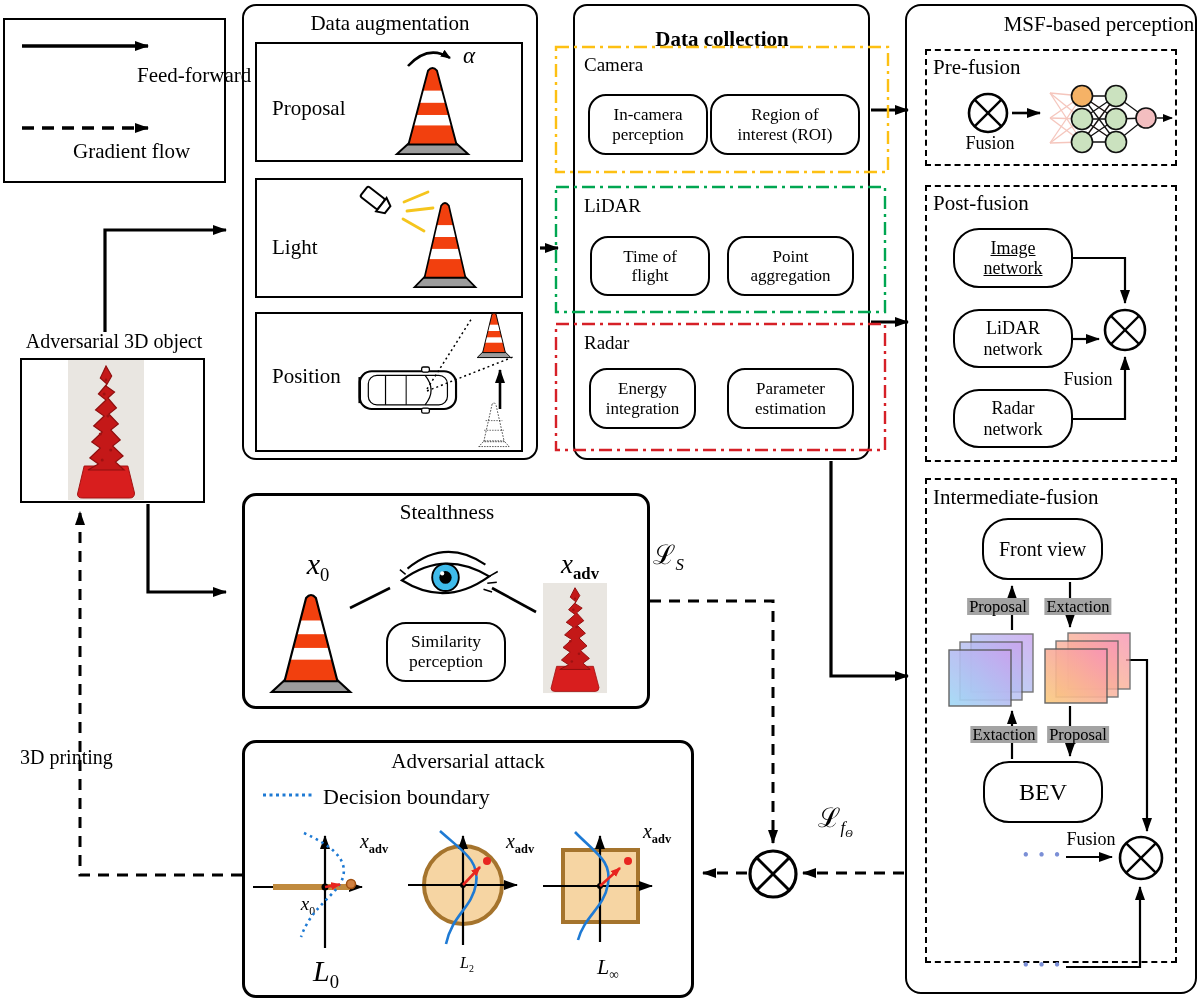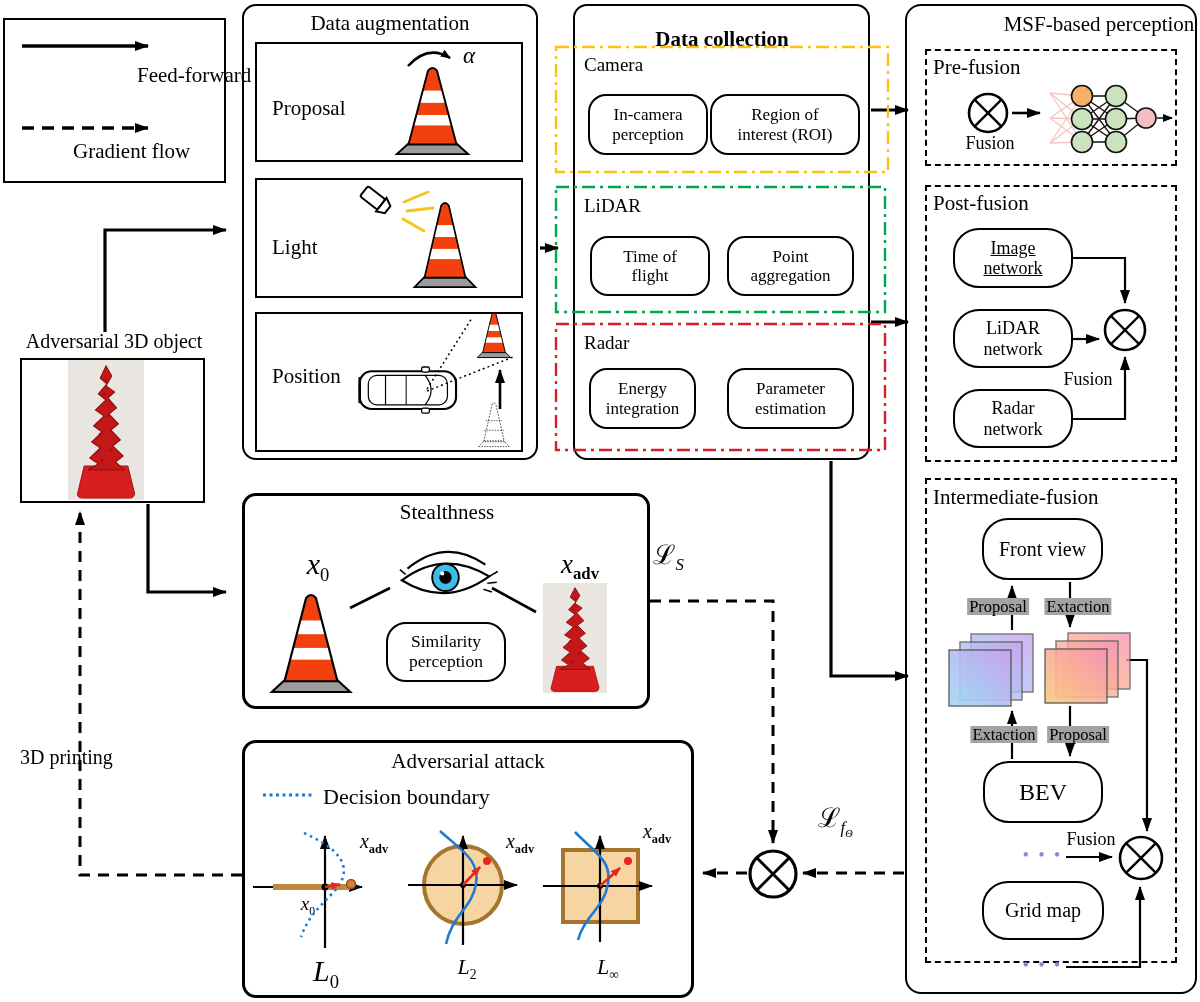--- a/index.html
+++ b/index.html
@@ -98,23 +98,20 @@
   <div class="pill r26" style="left:953px;top:389px;width:120px;height:59px;font-size:18px;">
       <span style="max-width:80px;">Radar network</span>
     </div>
 
   <div class="pill r26" style="left:982px;top:518px;width:121px;height:62px;font-size:20px;">
       <span>Front view</span>
     </div>
   <div class="pill r26" style="left:983px;top:761px;width:120px;height:62px;font-size:24px;">
       <span>BEV</span>
     </div>
-  <div class="pill r26" style="left:982px;top:881px;width:122px;height:59px;font-size:20px;">
-      <span>Grid map</span>
-    </div>
 
   <span class="t ct z20 wbg" style="left:998px;top:598px;font-size:16.5px;">Proposal</span>
   <span class="t ct z20 wbg" style="left:1078px;top:598px;font-size:16.5px;">Extaction</span>
   <span class="t ct z20 wbg" style="left:1004px;top:726px;font-size:16.5px;">Extaction</span>
   <span class="t ct z20 wbg" style="left:1078px;top:726px;font-size:16.5px;">Proposal</span>
   <span class="t ct" style="left:1091px;top:830px;font-size:18px;">Fusion</span>
   <span class="t ct dots" style="left:1043px;top:847px;">• • •</span>
   <span class="t ct dots" style="left:1043px;top:957px;">• • •</span>
 
   <span class="t ct" style="left:447px;top:501px;font-size:21px;">Stealthness</span>
@@ -129,21 +126,21 @@
 
   <span class="t ct" style="left:468px;top:750px;font-size:21px;">Adversarial attack</span>
   <span class="t" style="left:323px;top:785px;font-size:22px;">Decision boundary</span>
 
   <span class="t ct" style="left:374px;top:831px;font-size:20px;"><i class="it">x</i><sub class="b">adv</sub></span>
   <span class="t ct" style="left:308px;top:894px;font-size:19px;"><i class="it">x</i><sub>0</sub></span>
   <span class="t ct" style="left:326px;top:955px;font-size:30px;"><i class="it">L</i><sub>0</sub></span>
 
   <span class="t ct" style="left:520px;top:831px;font-size:20px;"><i class="it">x</i><sub class="b">adv</sub></span>
   <span class="t ct" style="left:448px;top:892px;font-size:19px;"><i class="it">x</i><sub>0</sub></span>
-  <span class="t ct" style="left:467px;top:955px;font-size:22px;text-align:center;"><i class="it">L</i><sub>2</sub></span>
+  <span class="t ct" style="left:467px;top:955px;font-size:16px;text-align:center;"><i class="it">L</i><sub>2</sub></span>
 
   <span class="t ct" style="left:657px;top:821px;font-size:20px;"><i class="it">x</i><sub class="b">adv</sub></span>
   <span class="t ct" style="left:585px;top:891px;font-size:19px;"><i class="it">x</i><sub>0</sub></span>
   <span class="t ct" style="left:608px;top:955px;font-size:22px;"><i class="it">L</i><sub>∞</sub></span>
 
   <svg id="overlay" width="1200" height="1002" viewBox="0 0 1200 1002">
     <defs>
       <marker id="mA" markerUnits="userSpaceOnUse" markerWidth="16" markerHeight="12" refX="13" refY="5" orient="auto">
           <path d="M0,0 L14,5 L0,10 Z" fill="#000"></path>
         </marker>

